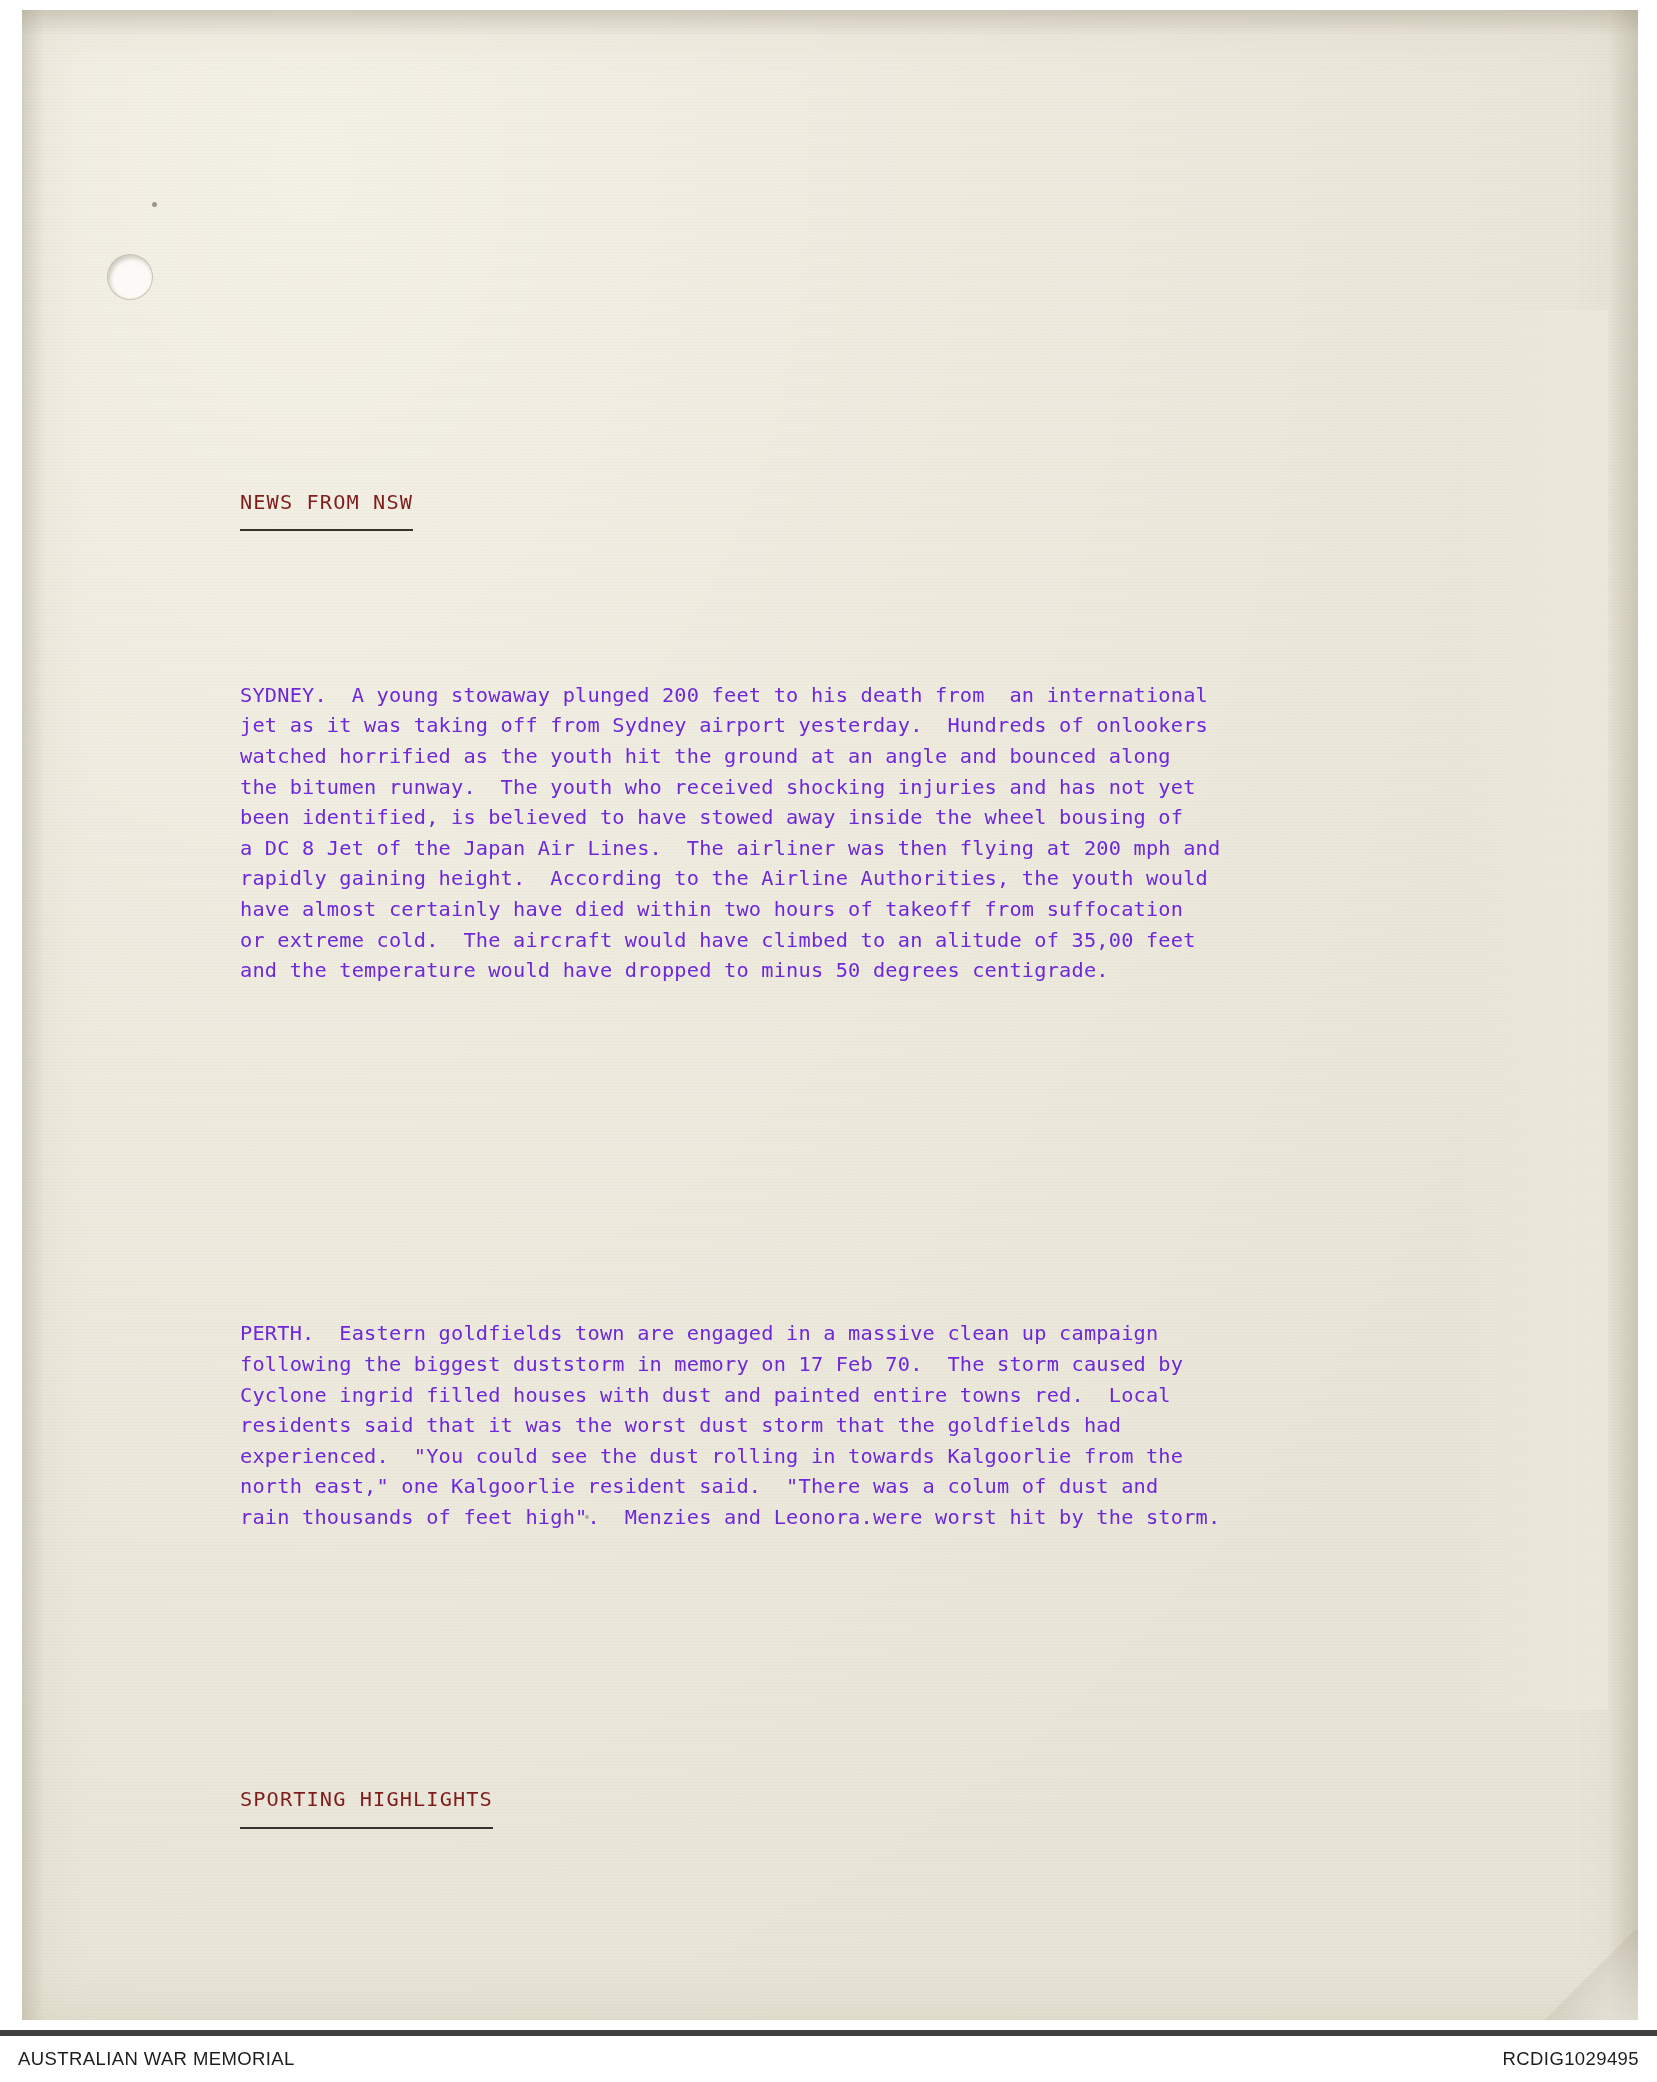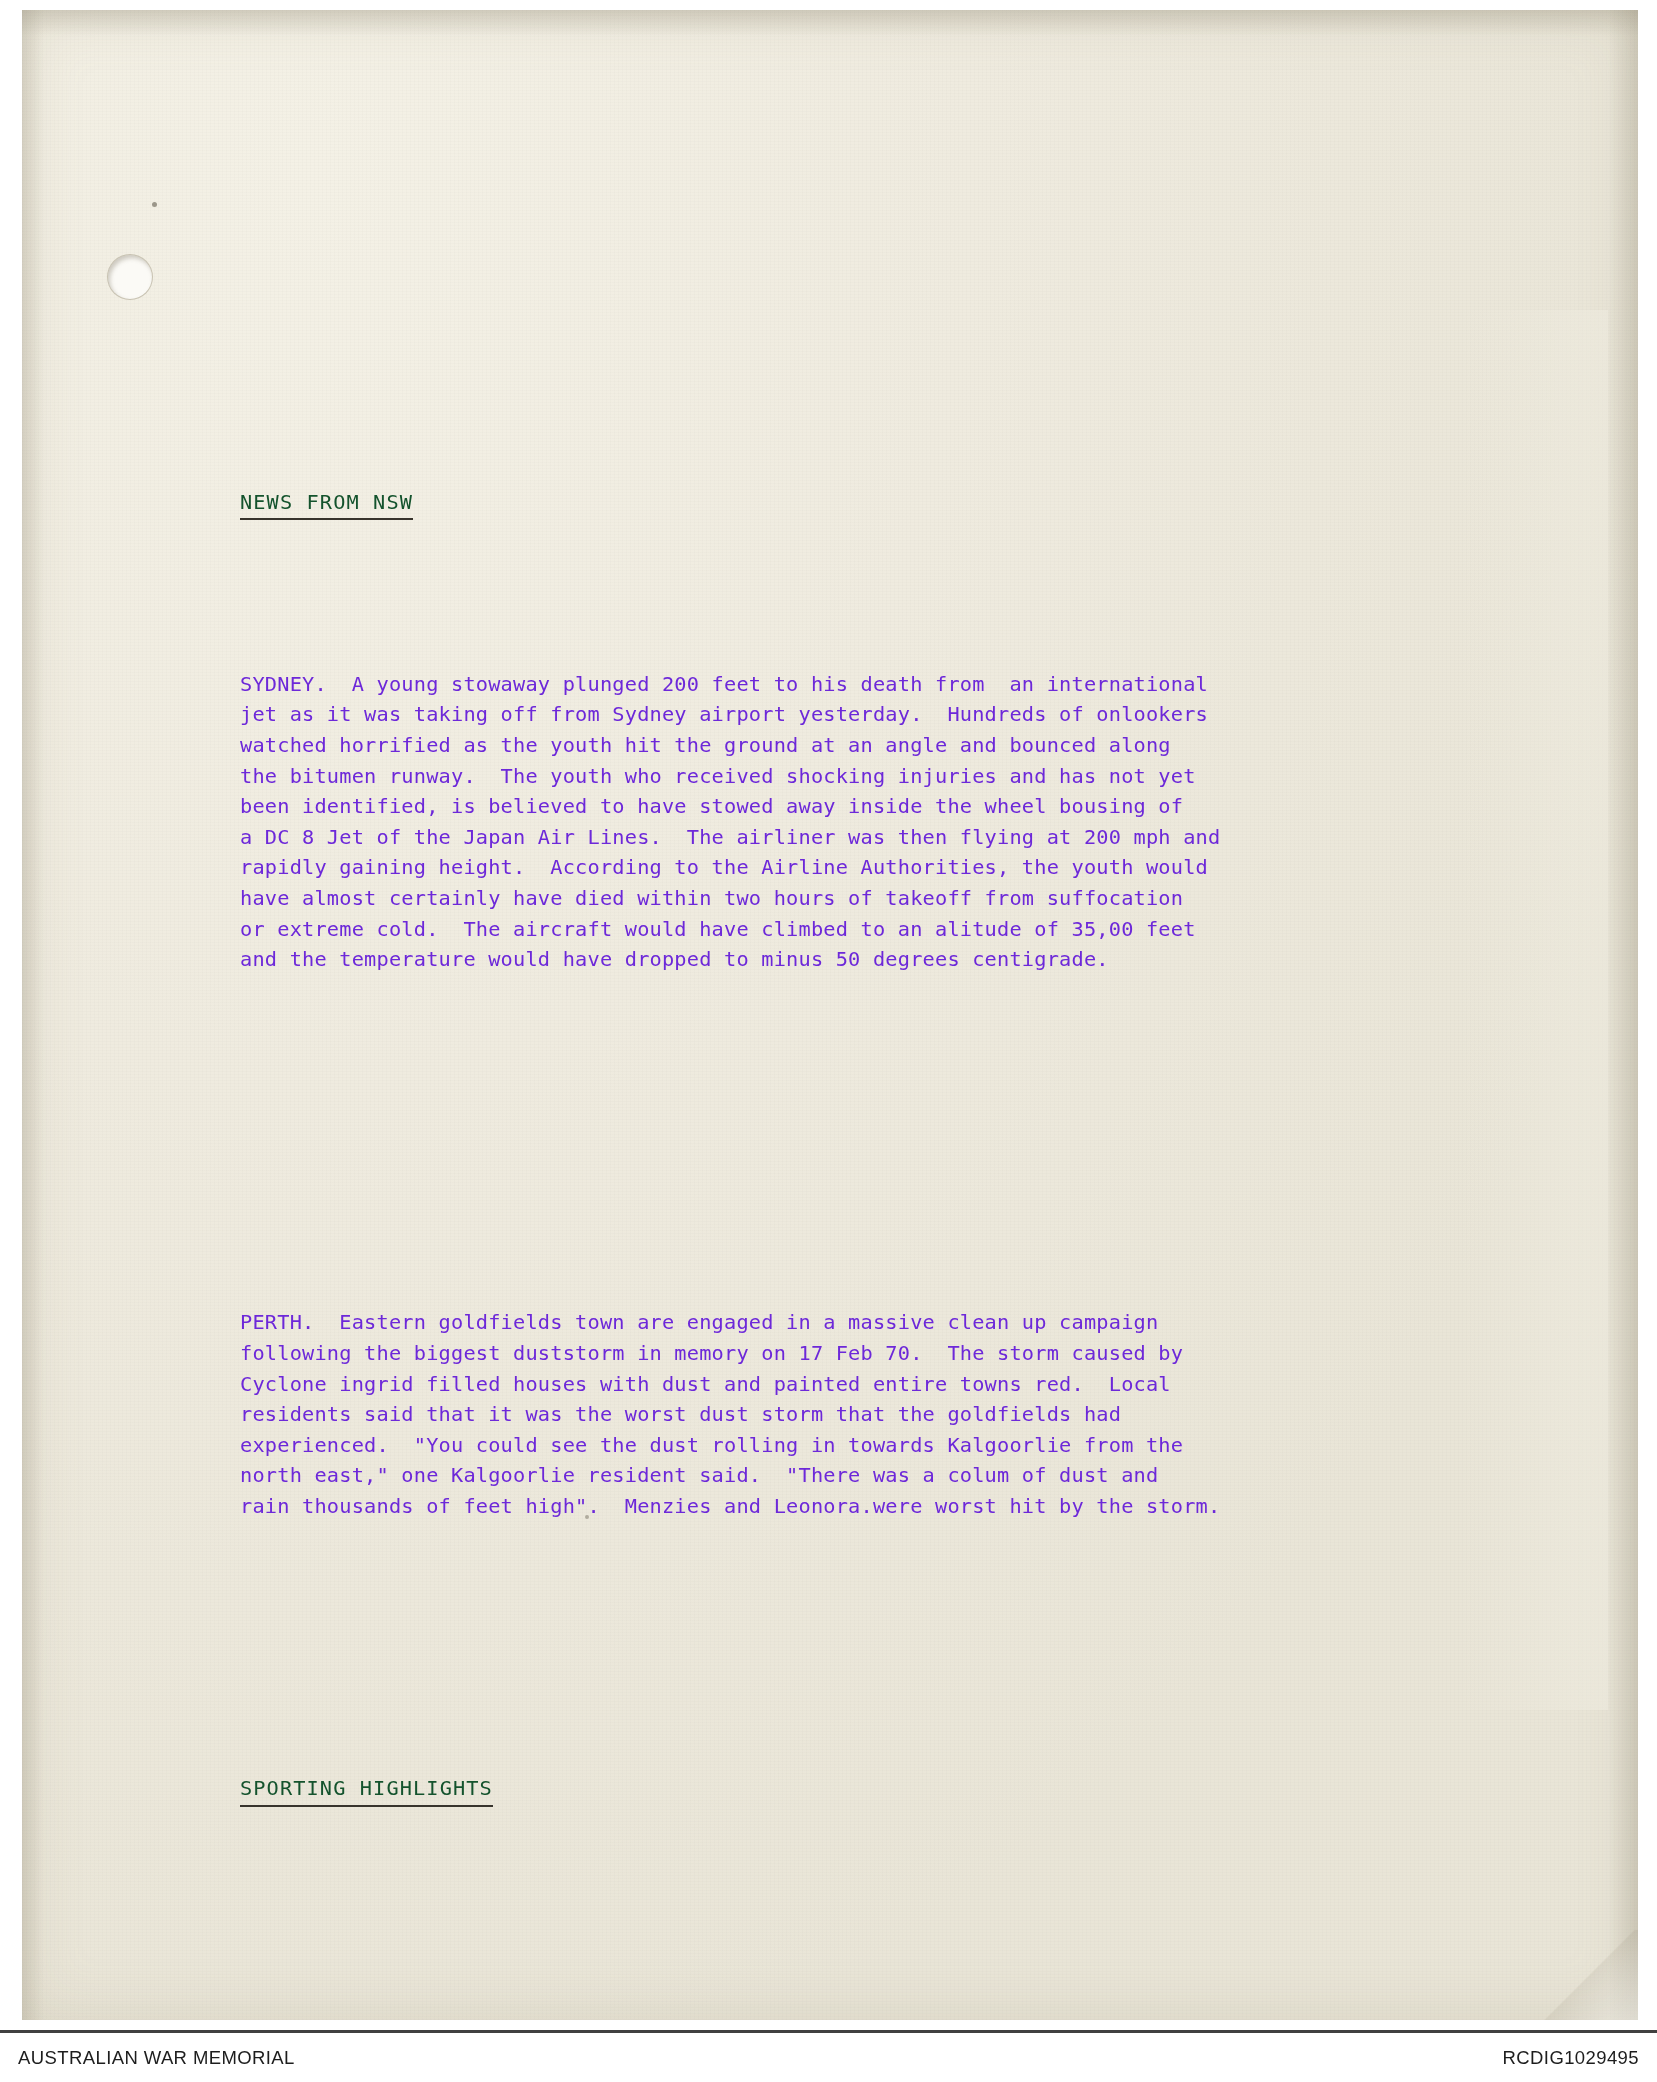--- a/index.html
+++ b/index.html
@@ -107,25 +107,25 @@
     font-family: "DejaVu Sans Mono", monospace;
     font-size: 20.3px;
     line-height: 30.6px;
     color: #2a2722;
     letter-spacing: 0.2px;
     white-space: pre-wrap;
   }
   .sec-head {
     display: inline-block;
     border-bottom: 2px solid #37332c;
-    padding-bottom: 1px;
+    padding-bottom: 12px;
     font-family: "DejaVu Sans Mono", monospace;
     font-size: 20.3px;
     letter-spacing: 1.1px;
-    color: #14532d;
+    color: #7f1d1d;
   }
   .head-wrap { margin: 0; }
   .body-par {
     margin: 0;
     white-space: pre-wrap;
     color: #6d28d9;
   }
   .gap-head-body { height: 26px; }
   .gap-section { height: 62px; }
   .gap-section-lg { height: 68px; }
@@ -140,21 +140,21 @@
   }
 
   
   #footer {
     position: absolute;
     left: 0;
     top: 2030px;
     width: 1657px;
     height: 52px;
     background: #ffffff;
-    border-top: 3px solid #404040;
+    border-top: 6px solid #404040;
     display: flex;
     align-items: center;
     justify-content: space-between;
     padding: 0 18px;
     box-sizing: border-box;
     font-family: "Liberation Sans", sans-serif;
     font-size: 18.5px;
     color: #1d1d1d;
     letter-spacing: 0.4px;
   }

